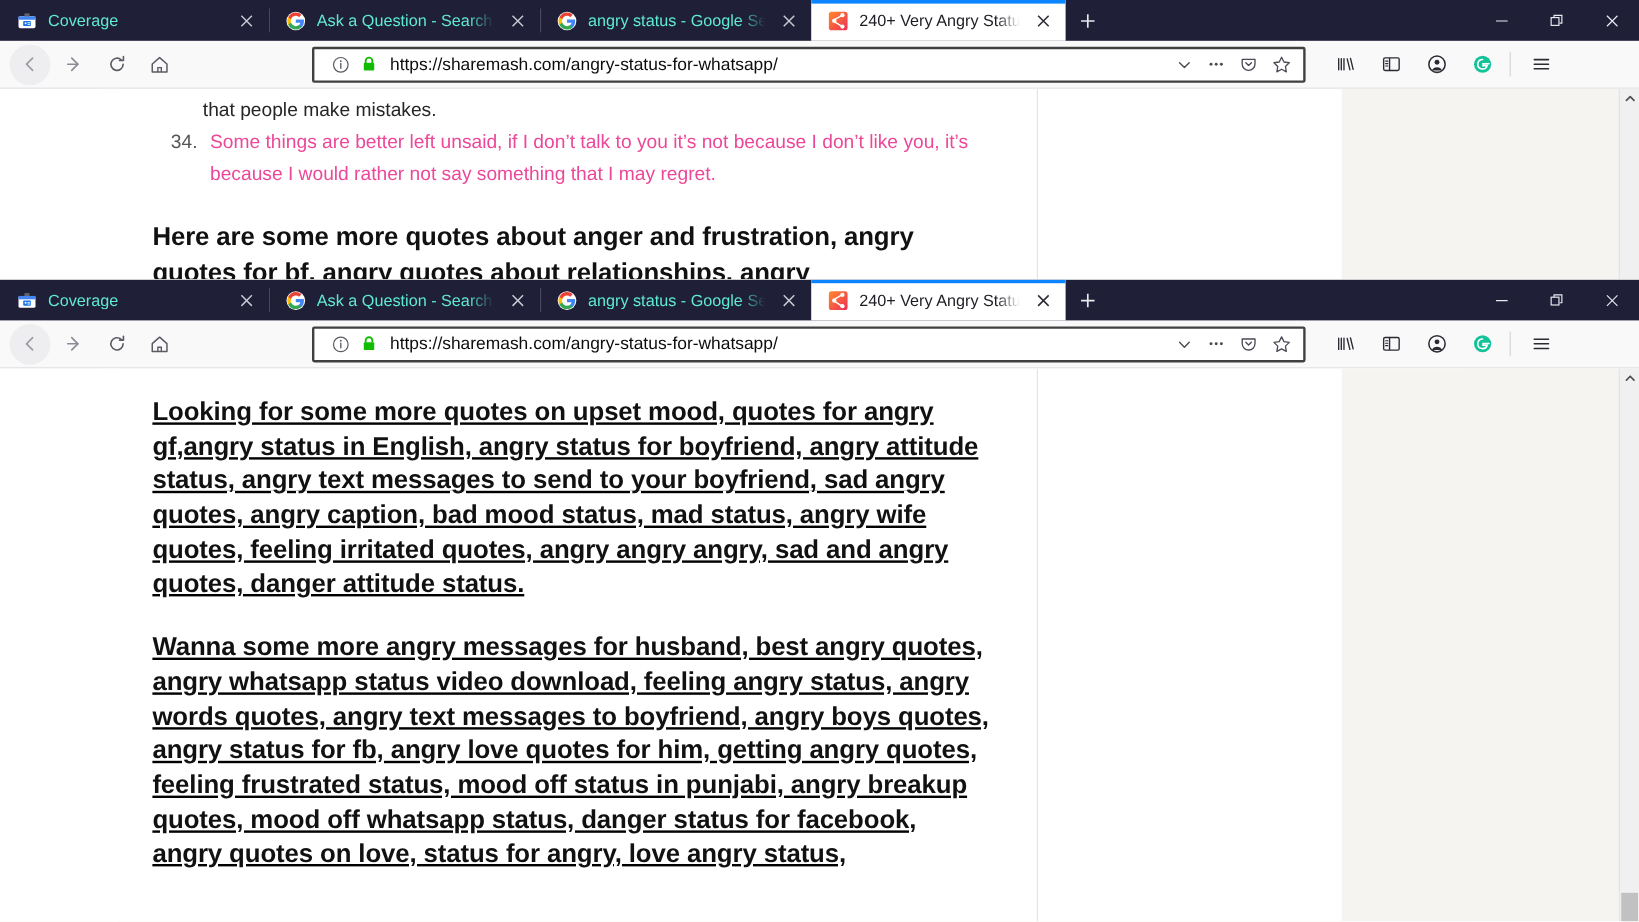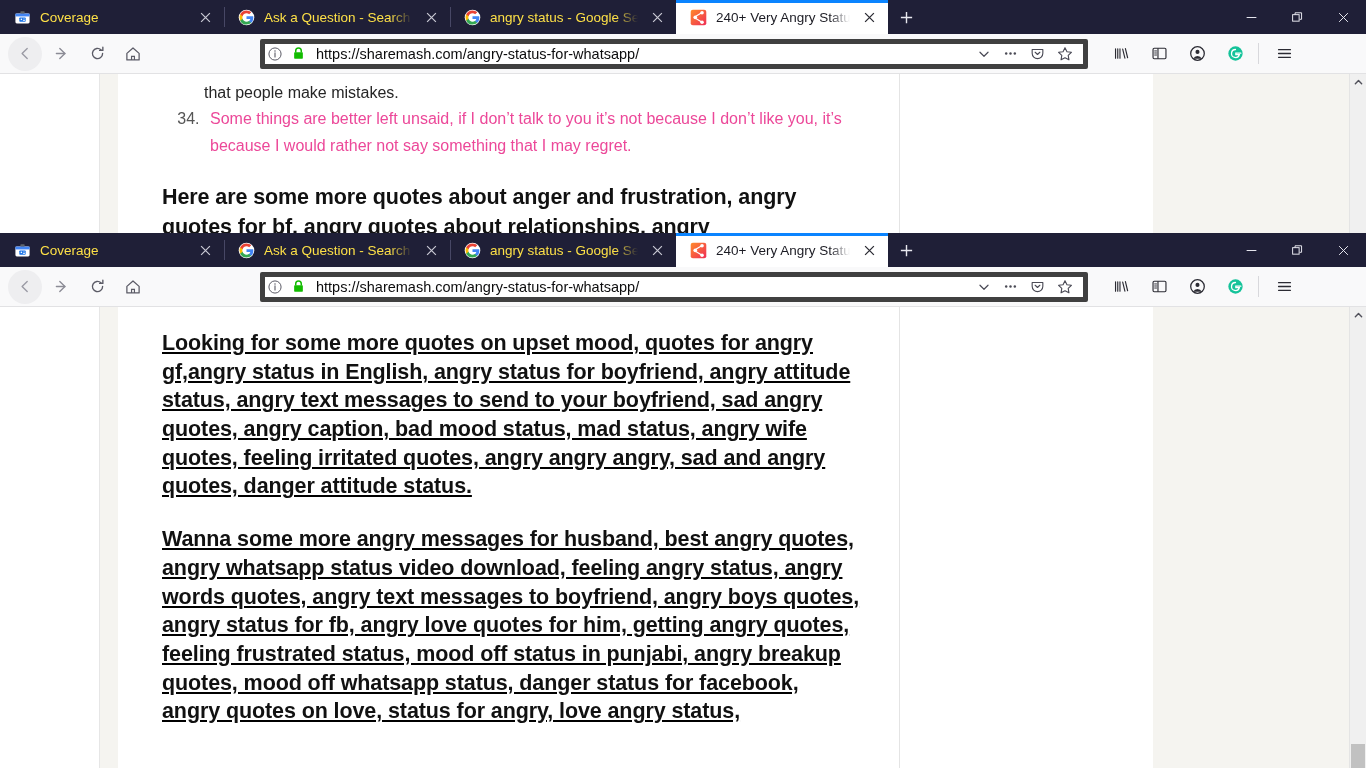--- a/index.html
+++ b/index.html
@@ -28,21 +28,21 @@
     background: #1f1f37;
     display: flex;
     align-items: flex-end;
   }
   .tab {
     position: relative;
     height: 34px;
     display: flex;
     align-items: center;
     padding: 0 6px 0 14px;
-    color: #fde047;
+    color: #5eead4;
     font-size: 13.5px;
     white-space: nowrap;
     overflow: hidden;
     flex: 0 0 auto;
   }
   .tab + .tab::before {
     content: "";
     position: absolute;
     left: 0; top: 7px;
     width: 1px; height: 20px;
@@ -126,25 +126,25 @@
     color: #9a9aa4;
   }
   .navbtn.fwd { color: #8b8b95; }
 
   .urlbar {
     flex: 1 1 auto;
     height: 30px;
     margin: 0 10px 0 108px;
     max-width: 828px;
     background: #ffffff;
-    border: 5px solid #404040;
+    border: 2px solid #404040;
     border-radius: 2px;
     display: flex;
     align-items: center;
-    padding: 0 5px 0 0;
+    padding: 0 5px 0 12px;
   }
   .urlbar .ic { display: flex; align-items: center; justify-content: center; flex: 0 0 auto; }
   .identity-info { width: 20px; height: 20px; color: #5b5b66; margin-right: 5px; }
   .lock { width: 17px; height: 20px; margin-right: 7px; }
   .url-text {
     flex: 1 1 auto;
     font-size: 14.5px;
     color: #0c0c0d;
     white-space: nowrap;
     overflow: hidden;
@@ -192,21 +192,21 @@
 
   .page-gutter-left {
     position: absolute;
     left: 0; top: 0; bottom: 0;
     width: 100px;
     background: #ffffff;
     border-right: 1px solid #e6e6e6;
   }
   .page-surface {
     position: absolute;
-    left: 118px; top: 0; bottom: 0;
+    left: 83px; top: 0; bottom: 0;
     width: 1142px;
     background: #ffffff;
   }
   .content-col {
     position: absolute;
     left: 0; top: 0; bottom: 0;
     width: 782px;
     border-right: 1px solid #e4e4e4;
     padding: 0 38px 0 44px;
   }

